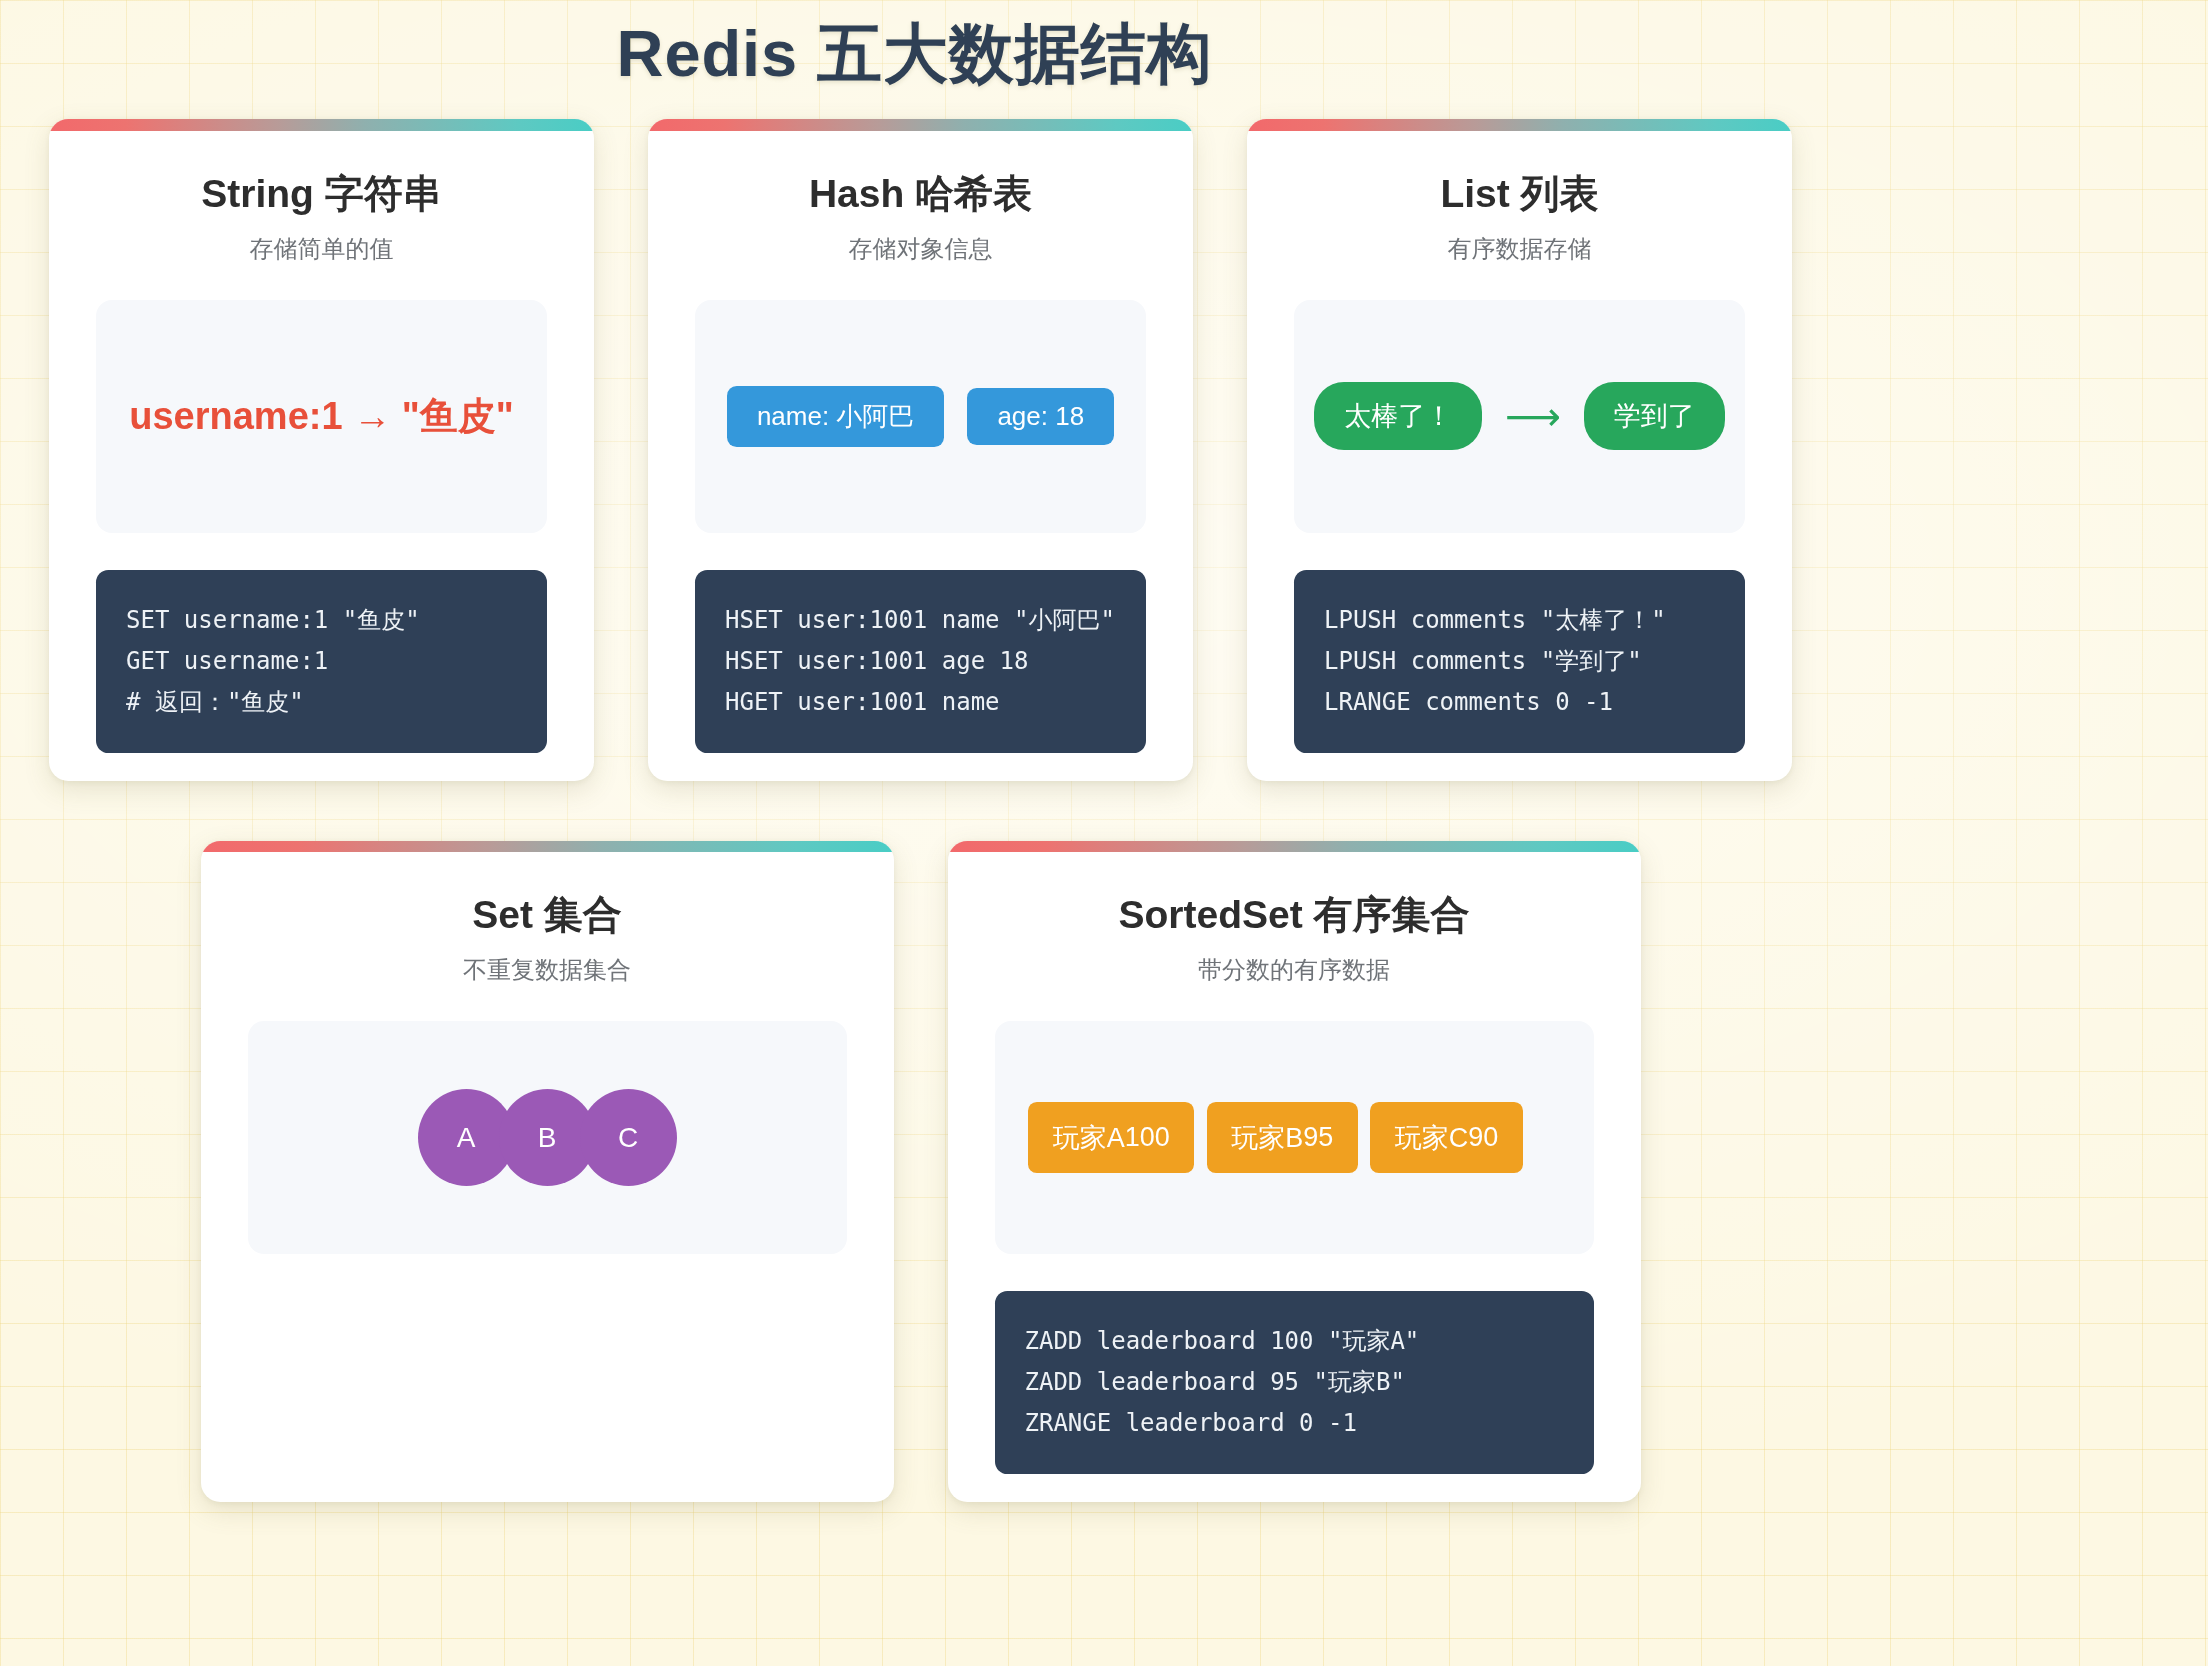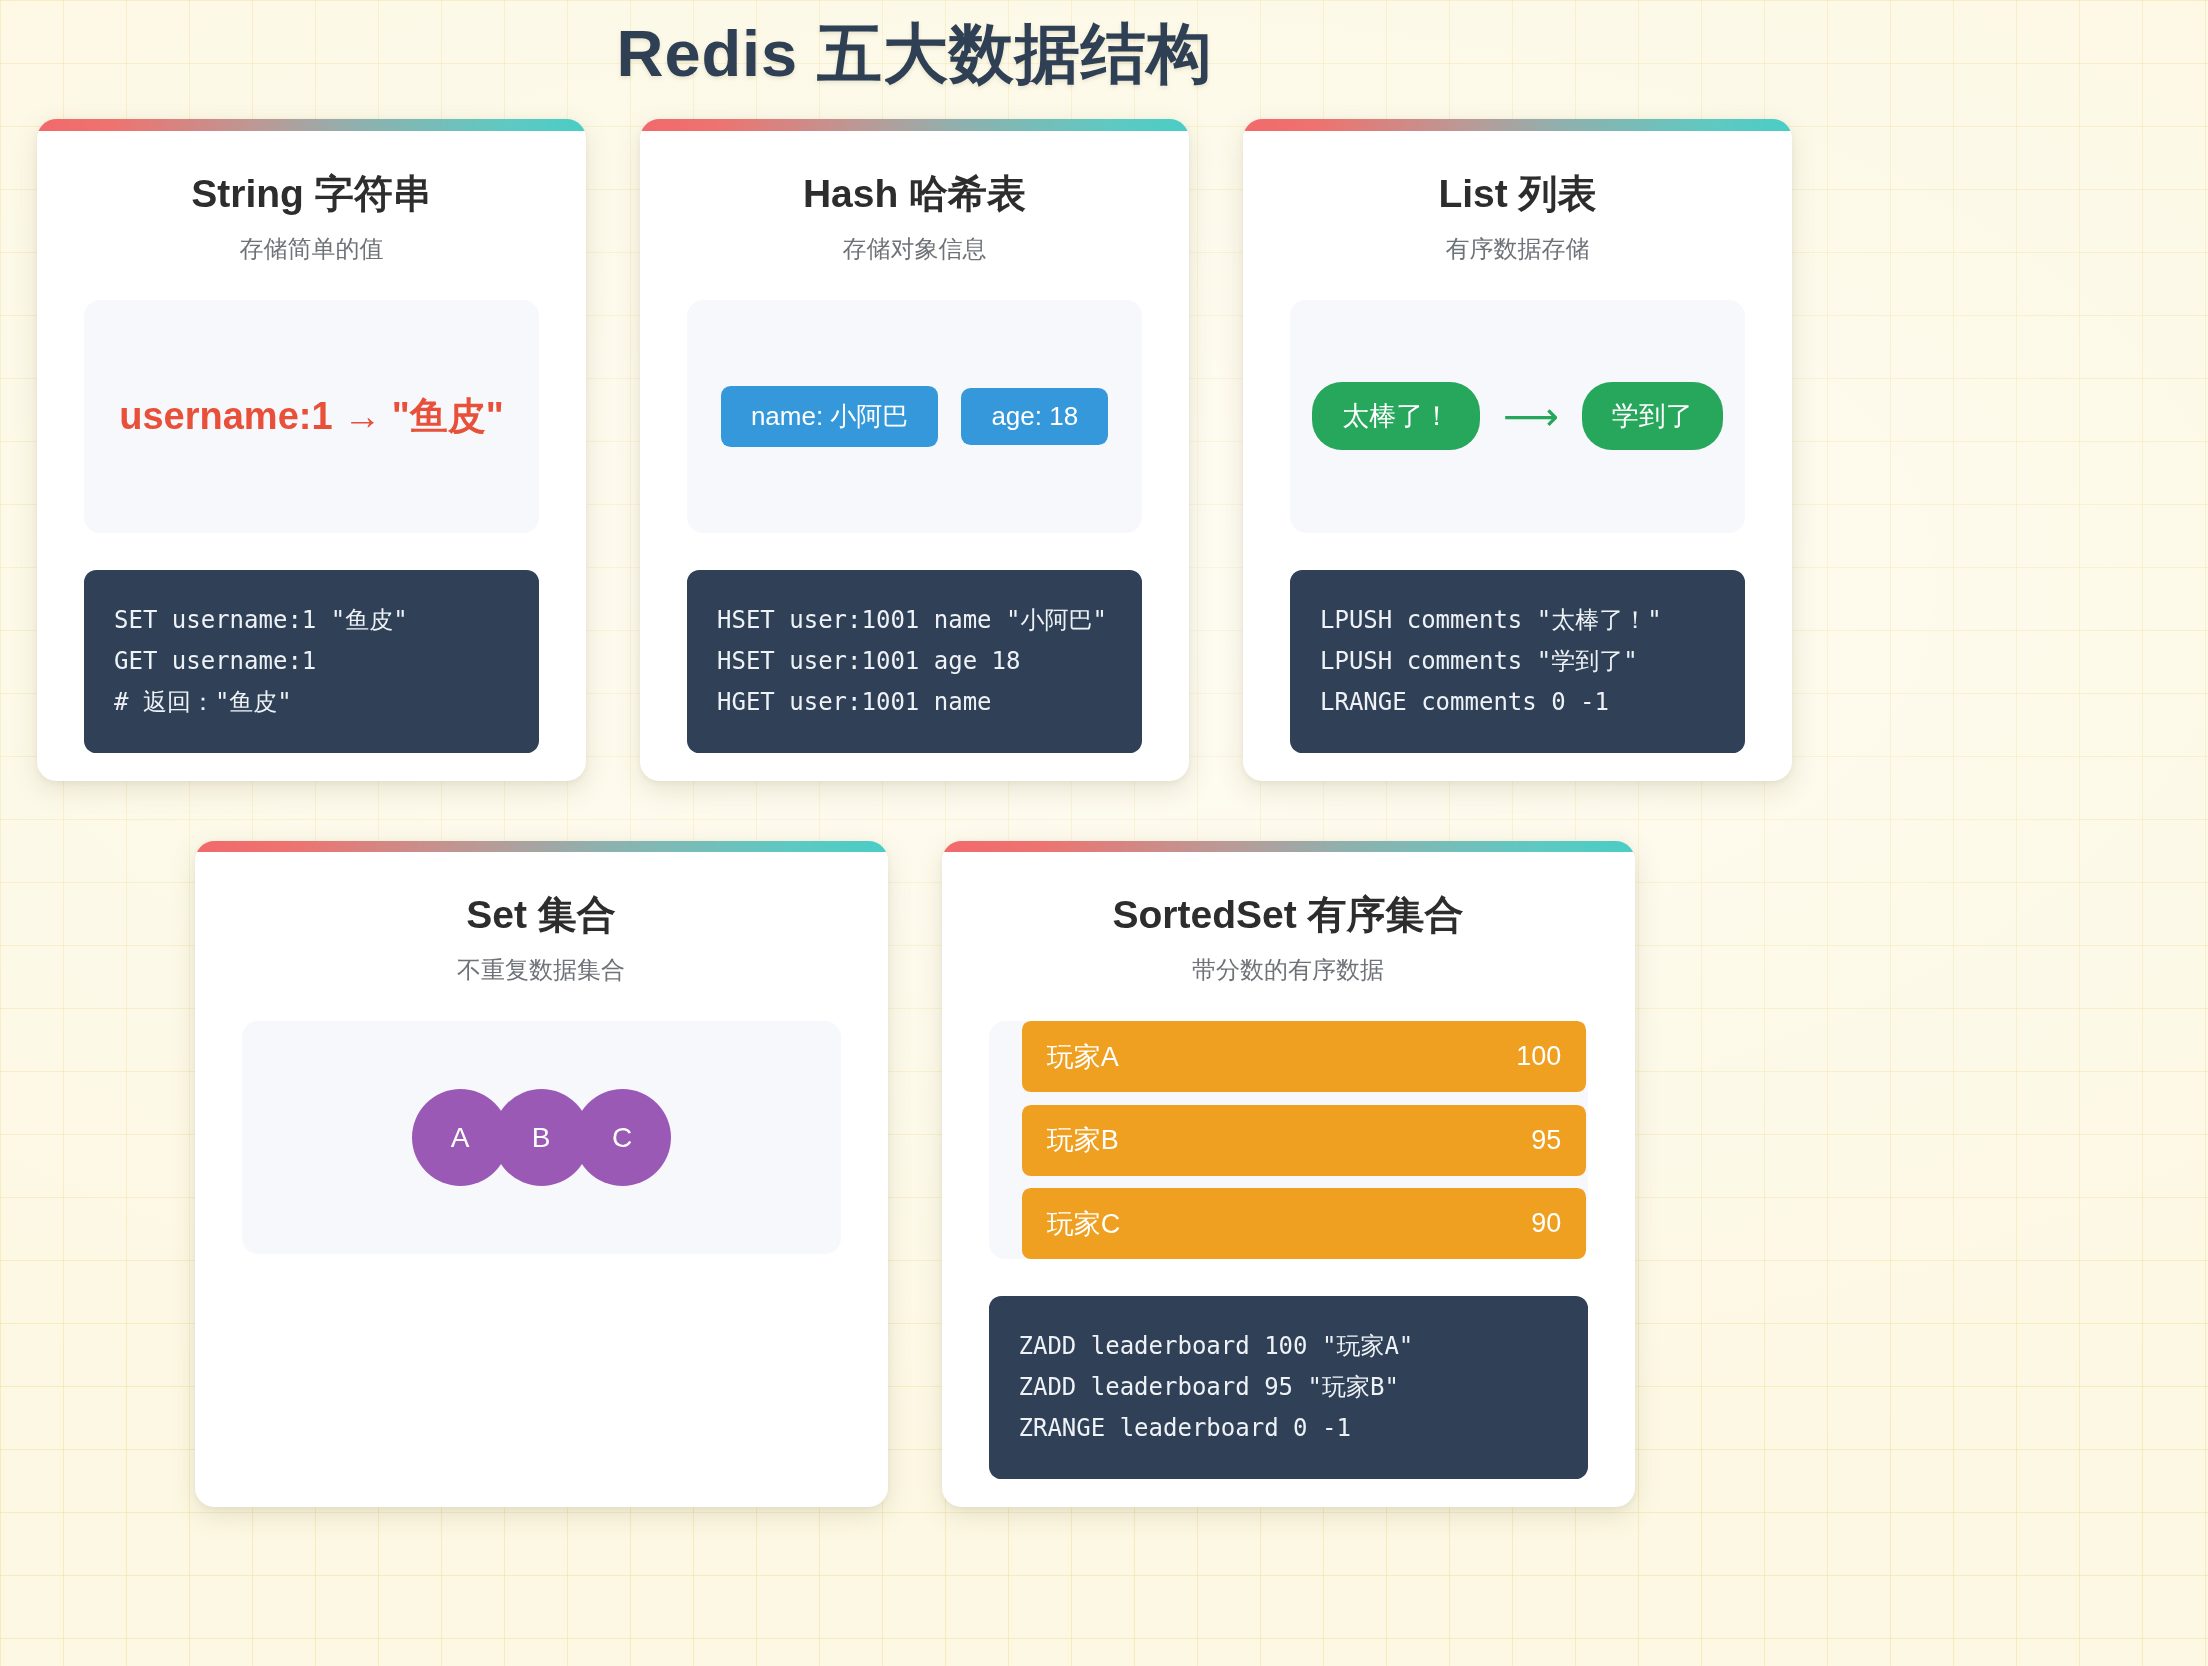--- a/index.html
+++ b/index.html
@@ -46,20 +46,21 @@
     line-height: 98px;
     text-shadow: 0 1.8px 4.4px rgba(130,120,70,0.18);
   }
 
   .rows { margin-top: 16px; }
 
   .row {
     display: flex;
     justify-content: center;
     gap: 54px;
+    margin-left: 12px;
   }
   .row.row-bottom { margin-top: 60px; }
 
   .card {
     width: 693px;
     background: #ffffff;
     border-radius: 19.3px;
     box-shadow: 0 8.8px 26px rgba(120,110,70,0.16), 0 1.8px 5.3px rgba(120,110,70,0.08);
     overflow: hidden;
     padding-bottom: 28px;
@@ -156,21 +157,21 @@
 
   
   .demo-sorted {
     flex-direction: column;
     justify-content: center;
     padding: 0;
     position: relative;
   }
   .score-list {
     display: flex;
-    flex-direction: column;
+    flex-direction: row;
     gap: 12.3px;
     width: 100%;
     padding: 0 17.6px;
     margin-left: 16px;
     margin-right: -16px;
   }
   .score-bar {
     background: #f0a020;
     color: #ffffff;
     border-radius: 8.8px;

